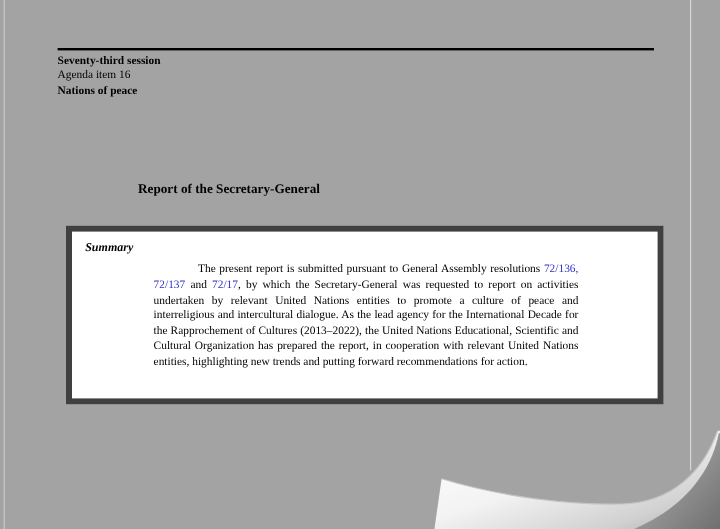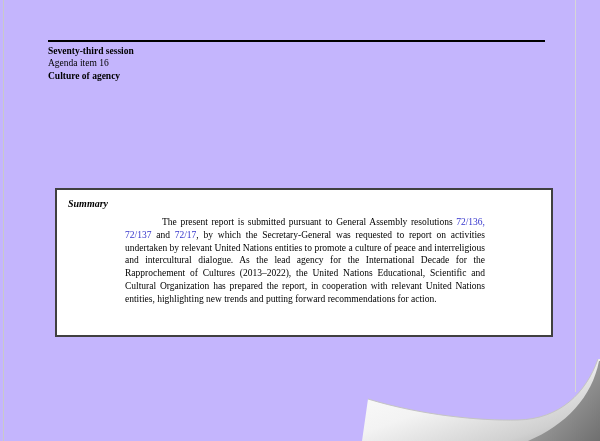--- a/index.html
+++ b/index.html
@@ -11,21 +11,21 @@
     width: 600px;
     height: 441px;
     overflow: hidden;
     font-family: "Liberation Serif", "DejaVu Serif", serif;
     color: #000000;
   }
   .canvas {
     position: relative;
     width: 600px;
     height: 441px;
-    background: #c4b5fd;
+    background: #a3a3a3;
   }
   .edge-left {
     position: absolute;
     left: 3px; top: 0;
     width: 1px; height: 441px;
     background: #c9c9c9;
   }
   .edge-right {
     position: absolute;
     left: 575px; top: 0;
@@ -60,21 +60,21 @@
     left: 115px; top: 152px;
     margin: 0;
     font-size: 11px;
     font-weight: bold;
     white-space: nowrap;
   }
   .summary-box {
     position: absolute;
     left: 55px; top: 188px;
     width: 498px; height: 149px;
-    border: 2px solid #404040;
+    border: 5px solid #404040;
     box-sizing: border-box;
     background: #ffffff;
   }
   .summary-label {
     position: absolute;
     left: 11px; top: 8px;
     font-size: 10px;
     font-weight: bold;
     font-style: italic;
   }
@@ -104,23 +104,24 @@
 <div class="canvas">
 
   <div class="edge-left"></div>
   <div class="edge-right"></div>
 
   <div class="rule"></div>
 
   <div class="session-block">
     <div class="b">Seventy-third session</div>
     <div>Agenda item 16</div>
-    <div class="b">Culture of agency</div>
+    <div class="b">Nations of peace</div>
   </div>
 
+  <h2 class="subtitle">Report of the Secretary-General</h2>
 
   <div class="summary-box">
     <div class="summary-label">Summary</div>
     <p class="summary-text"><span>The present report is submitted pursuant to General Assembly resolutions </span><a class="link">72/136, 72/137</a><span> and </span><a class="link">72/17</a><span>, by which the Secretary-General was requested to report on activities undertaken by relevant United Nations entities to promote a culture of peace and interreligious and intercultural dialogue. As the lead agency for the International Decade for the Rapprochement of Cultures (2013–2022), the United Nations Educational, Scientific and Cultural Organization has prepared the report, in cooperation with relevant United Nations entities, highlighting new trends and putting forward recommendations for action.</span></p>
   </div>
 
   <svg class="curl" width="240" height="90" viewBox="0 0 240 90">
     <defs>
       <linearGradient id="curlFace" x1="0" y1="0" x2="1" y2="1">
         <stop offset="0" stop-color="#ffffff"></stop>

